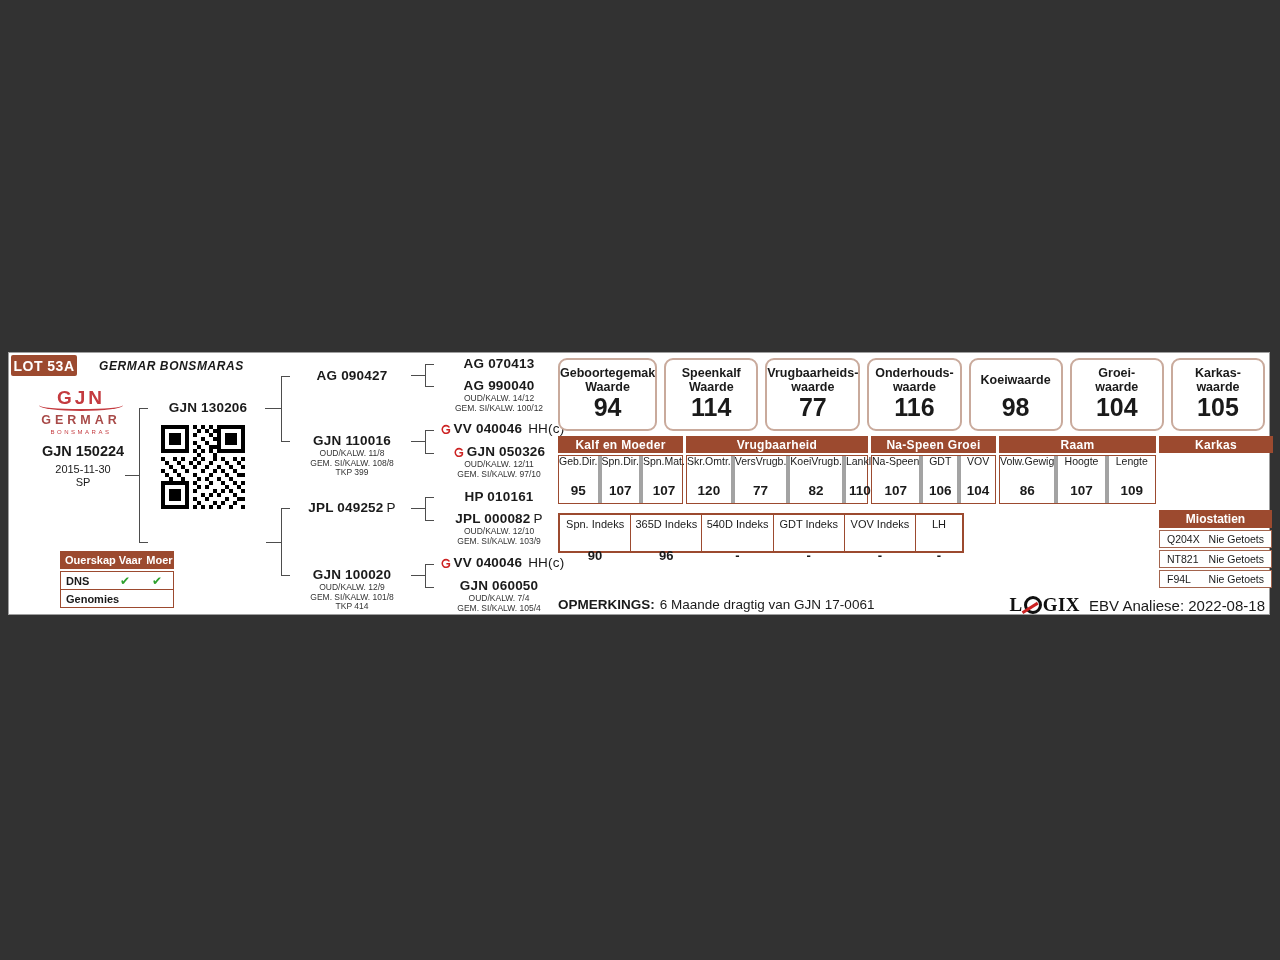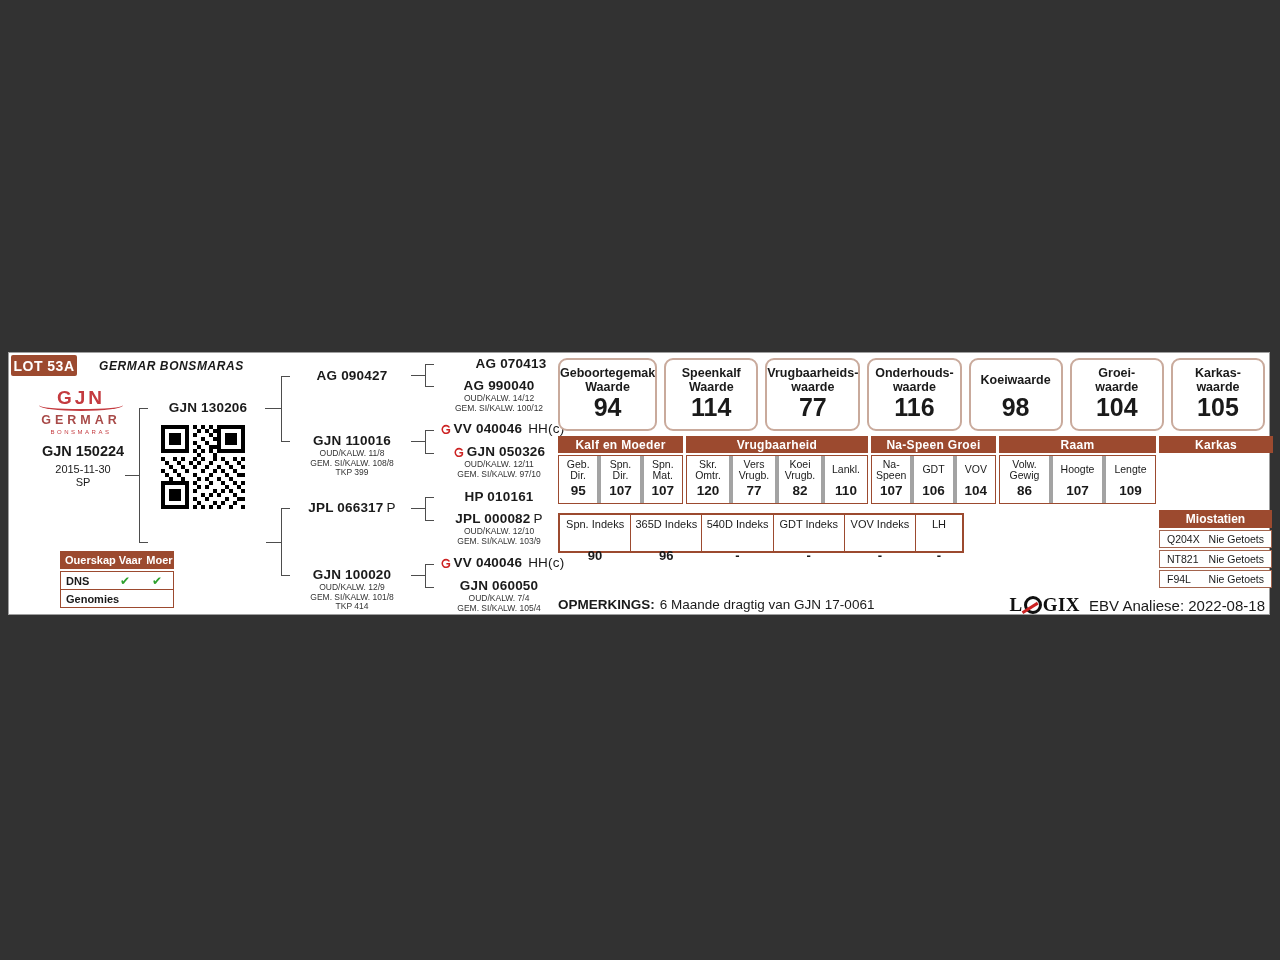--- a/index.html
+++ b/index.html
@@ -49,21 +49,21 @@
   .vtitle{height:29px;font-size:12.5px;font-weight:600;line-height:14px;display:flex;
           flex-direction:column;justify-content:center;}
   .vnum{font-size:25px;font-weight:bold;line-height:27px;}
   
   .ebv{position:absolute;left:549px;top:83px;display:flex;gap:3px;}
   .ghead{height:17px;background:#9c4a2f;color:#fff;font-size:12px;font-weight:bold;
          display:flex;align-items:center;justify-content:center;letter-spacing:.3px;}
   .gbody{margin-top:2px;border:1px solid #9c4a2f;display:flex;height:47px;background:#fff;}
   .cell{flex:1;display:flex;flex-direction:column;}
   .cell + .cell{border-left:4px solid #a3a3a3;}
-  .cl{height:27px;display:flex;flex-direction:column;justify-content:center;font-size:10.5px;
+  .cl{height:27px;display:flex;flex-direction:row;justify-content:center;font-size:10.5px;
       line-height:11px;text-align:center;}
   .cv{font-size:13.5px;font-weight:bold;text-align:center;}
   
   .idxbox{position:absolute;left:549px;top:160px;width:402px;height:36px;border:2px solid #9c4a2f;
           display:flex;background:#fff;}
   .icell{flex:1;text-align:center;padding-top:3px;}
   .icell + .icell{border-left:1px solid #9c4a2f;}
   .icell.lh{flex:0 0 46px;}
   .il{font-size:11px;}
   .iv{font-size:13px;font-weight:bold;margin-top:18px;}
@@ -179,29 +179,29 @@
     <div class="pnode" style="left:285px;top:15px;width:116px">
       <div class="pname">AG 090427</div>
     </div>
     <div class="pnode" style="left:285px;top:80px;width:116px">
       <div class="pname">GJN 110016</div>
       <div class="pstat">OUD/KALW. 11/8</div>
       <div class="pstat">GEM. SI/KALW. 108/8</div>
       <div class="pstat">TKP 399</div>
     </div>
     <div class="pnode" style="left:285px;top:147px;width:116px">
-      <div class="pname"><span>JPL 066317</span><span class="psuf">P</span></div>
+      <div class="pname"><span>JPL 049252</span><span class="psuf">P</span></div>
     </div>
     <div class="pnode" style="left:285px;top:214px;width:116px">
       <div class="pname">GJN 100020</div>
       <div class="pstat">OUD/KALW. 12/9</div>
       <div class="pstat">GEM. SI/KALW. 101/8</div>
       <div class="pstat">TKP 414</div>
     </div>
-    <div class="pnode" style="left:442px;top:3px;width:120px">
+    <div class="pnode" style="left:430px;top:3px;width:120px">
       <div class="pname">AG 070413</div>
     </div>
     <div class="pnode" style="left:430px;top:25px;width:120px">
       <div class="pname">AG 990040</div>
       <div class="pstat">OUD/KALW. 14/12</div>
       <div class="pstat">GEM. SI/KALW. 100/12</div>
     </div>
     <div class="pnode" style="left:426px;top:68px;width:134px">
       <div class="pname pname-row">
         <span class="brand">

